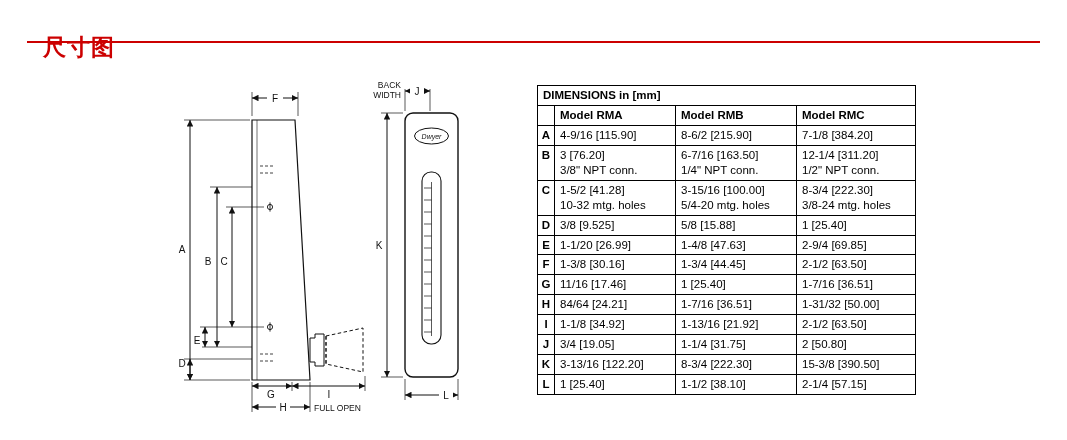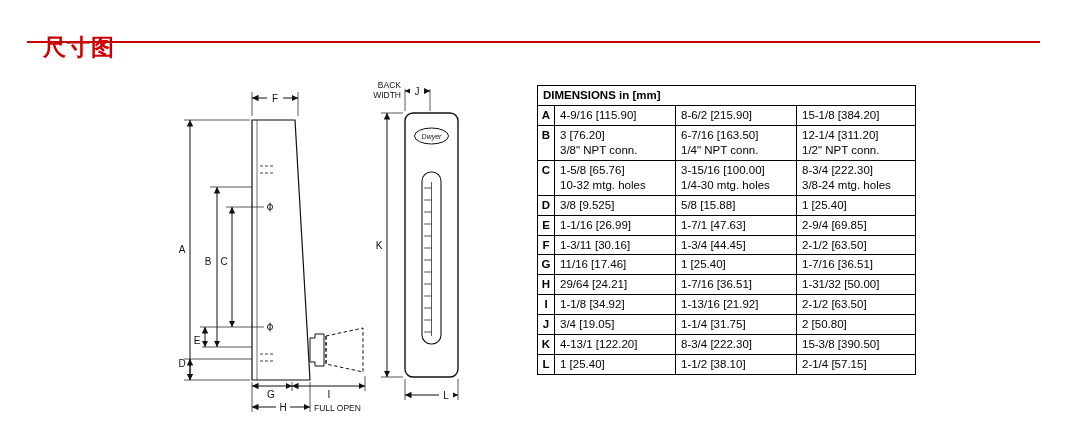--- a/index.html
+++ b/index.html
@@ -129,91 +129,97 @@
     <colgroup>
       <col style="width:17px">
         <col style="width:121px">
         <col style="width:121px">
         <col style="width:119px">
     </colgroup>
     <thead>
       <tr>
         <th colspan="4">DIMENSIONS in [mm]</th>
       </tr>
+      <tr>
+        <th></th>
+        <th>Model RMA</th>
+        <th>Model RMB</th>
+        <th>Model RMC</th>
+      </tr>
     </thead>
     <tbody>
         <tr>
           <td>A</td>
           <td>4-9/16 [115.90]</td>
           <td>8-6/2 [215.90]</td>
-          <td>15-1/8 [384.20]</td>
+          <td>7-1/8 [384.20]</td>
         </tr>
         <tr>
           <td>B</td>
           <td>3 [76.20]
 3/8" NPT conn.</td>
           <td>6-7/16 [163.50]
 1/4" NPT conn.</td>
           <td>12-1/4 [311.20]
 1/2" NPT conn.</td>
         </tr>
         <tr>
           <td>C</td>
-          <td>1-5/8 [65.76]
+          <td>1-5/2 [41.28]
 10-32 mtg. holes</td>
           <td>3-15/16 [100.00]
-1/4-30 mtg. holes</td>
+5/4-20 mtg. holes</td>
           <td>8-3/4 [222.30]
 3/8-24 mtg. holes</td>
         </tr>
         <tr>
           <td>D</td>
           <td>3/8 [9.525]</td>
           <td>5/8 [15.88]</td>
           <td>1 [25.40]</td>
         </tr>
         <tr>
           <td>E</td>
-          <td>1-1/16 [26.99]</td>
-          <td>1-7/1 [47.63]</td>
+          <td>1-1/20 [26.99]</td>
+          <td>1-4/8 [47.63]</td>
           <td>2-9/4 [69.85]</td>
         </tr>
         <tr>
           <td>F</td>
-          <td>1-3/11 [30.16]</td>
+          <td>1-3/8 [30.16]</td>
           <td>1-3/4 [44.45]</td>
           <td>2-1/2 [63.50]</td>
         </tr>
         <tr>
           <td>G</td>
           <td>11/16 [17.46]</td>
           <td>1 [25.40]</td>
           <td>1-7/16 [36.51]</td>
         </tr>
         <tr>
           <td>H</td>
-          <td>29/64 [24.21]</td>
+          <td>84/64 [24.21]</td>
           <td>1-7/16 [36.51]</td>
           <td>1-31/32 [50.00]</td>
         </tr>
         <tr>
           <td>I</td>
           <td>1-1/8 [34.92]</td>
           <td>1-13/16 [21.92]</td>
           <td>2-1/2 [63.50]</td>
         </tr>
         <tr>
           <td>J</td>
           <td>3/4 [19.05]</td>
           <td>1-1/4 [31.75]</td>
           <td>2 [50.80]</td>
         </tr>
         <tr>
           <td>K</td>
-          <td>4-13/1 [122.20]</td>
+          <td>3-13/16 [122.20]</td>
           <td>8-3/4 [222.30]</td>
           <td>15-3/8 [390.50]</td>
         </tr>
         <tr>
           <td>L</td>
           <td>1 [25.40]</td>
           <td>1-1/2 [38.10]</td>
           <td>2-1/4 [57.15]</td>
         </tr>
       </tbody>

